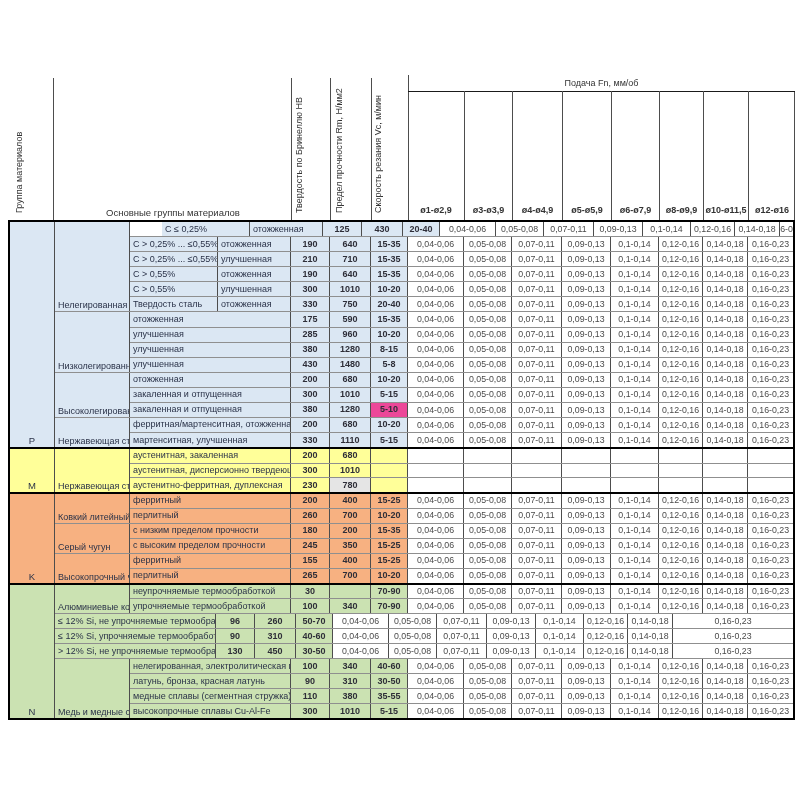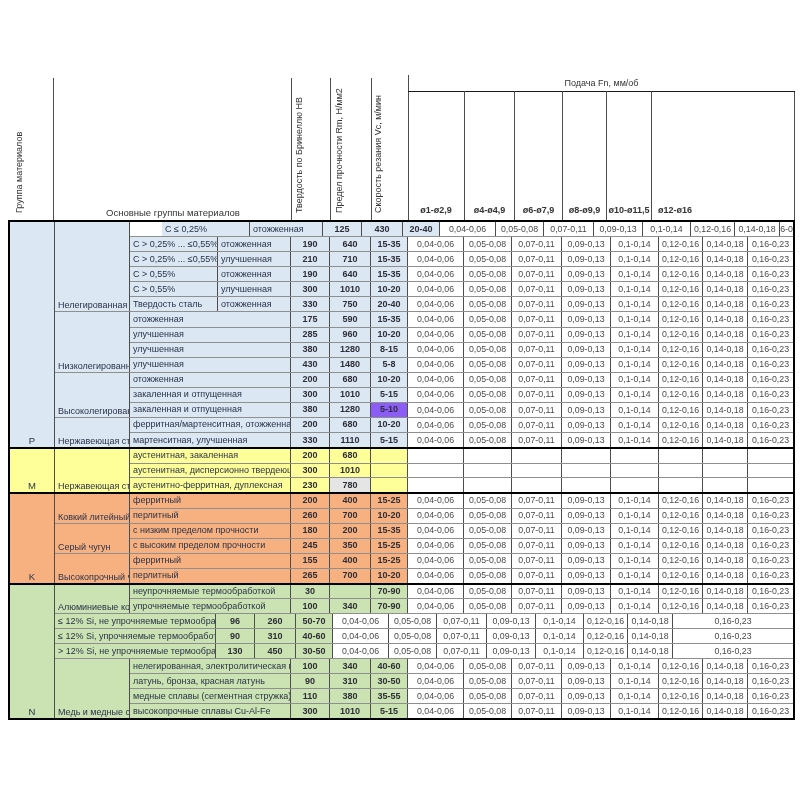--- a/index.html
+++ b/index.html
@@ -65,21 +65,23 @@
       <div class="rot" style="left:297px;bottom:7px;">Твердость по Бринеллю НВ</div>
       <div class="rot" style="left:337px;bottom:7px;">Предел прочности Rm, Н/мм2</div>
       <div class="rot" style="left:376px;bottom:7px;">Скорость резания Vc, м/мин</div>
 
       <div class="materials-h">Основные группы материалов</div>
 
       <div class="feed-title">Подача Fn, мм/об</div>
 
       <div class="feed-cols" id="feed-cols">
           <div class="fcell" style="width: 56px;">ø1-ø2,9</div>
+          <div class="fcell bl" style="width: 48px;">ø3-ø3,9</div>
           <div class="fcell bl" style="width: 50px;">ø4-ø4,9</div>
+          <div class="fcell bl" style="width: 49px;">ø5-ø5,9</div>
           <div class="fcell bl" style="width: 48px;">ø6-ø7,9</div>
           <div class="fcell bl" style="width: 44px;">ø8-ø9,9</div>
           <div class="fcell bl" style="width: 45px;">ø10-ø11,5</div>
           <div class="fcell bl" style="width: 47px;">ø12-ø16</div>
         </div>
     </div>
 
     <div class="tbody" id="tbl-body">
         <div class="section" style="height: 226px;">
           <div class="lcell" style="background: rgb(219, 231, 243);">P</div>
@@ -268,21 +270,21 @@
                   <div class="cell feed" style="width: 49px;">0,09-0,13</div>
                   <div class="cell feed" style="width: 48px;">0,1-0,14</div>
                   <div class="cell feed" style="width: 44px;">0,12-0,16</div>
                   <div class="cell feed" style="width: 45px;">0,14-0,18</div>
                   <div class="cell feed last">0,16-0,23</div>
                 </div>
                 <div class="row">
                   <div class="cell txt" style="width: 161px; background: rgb(219, 231, 243);">закаленная и отпущенная</div>
                   <div class="cell num" style="width: 39px; background: rgb(219, 231, 243);">380</div>
                   <div class="cell num" style="width: 41px; background: rgb(219, 231, 243);">1280</div>
-                  <div class="cell num" style="width: 37px; background: #8b5cf6;">5-10</div>
+                  <div class="cell num" style="width: 37px; background: #ec4899;">5-10</div>
                   <div class="cell feed" style="width: 56px;">0,04-0,06</div>
                   <div class="cell feed" style="width: 48px;">0,05-0,08</div>
                   <div class="cell feed" style="width: 50px;">0,07-0,11</div>
                   <div class="cell feed" style="width: 49px;">0,09-0,13</div>
                   <div class="cell feed" style="width: 48px;">0,1-0,14</div>
                   <div class="cell feed" style="width: 44px;">0,12-0,16</div>
                   <div class="cell feed" style="width: 45px;">0,14-0,18</div>
                   <div class="cell feed last">0,16-0,23</div>
                 </div>
               </div>

